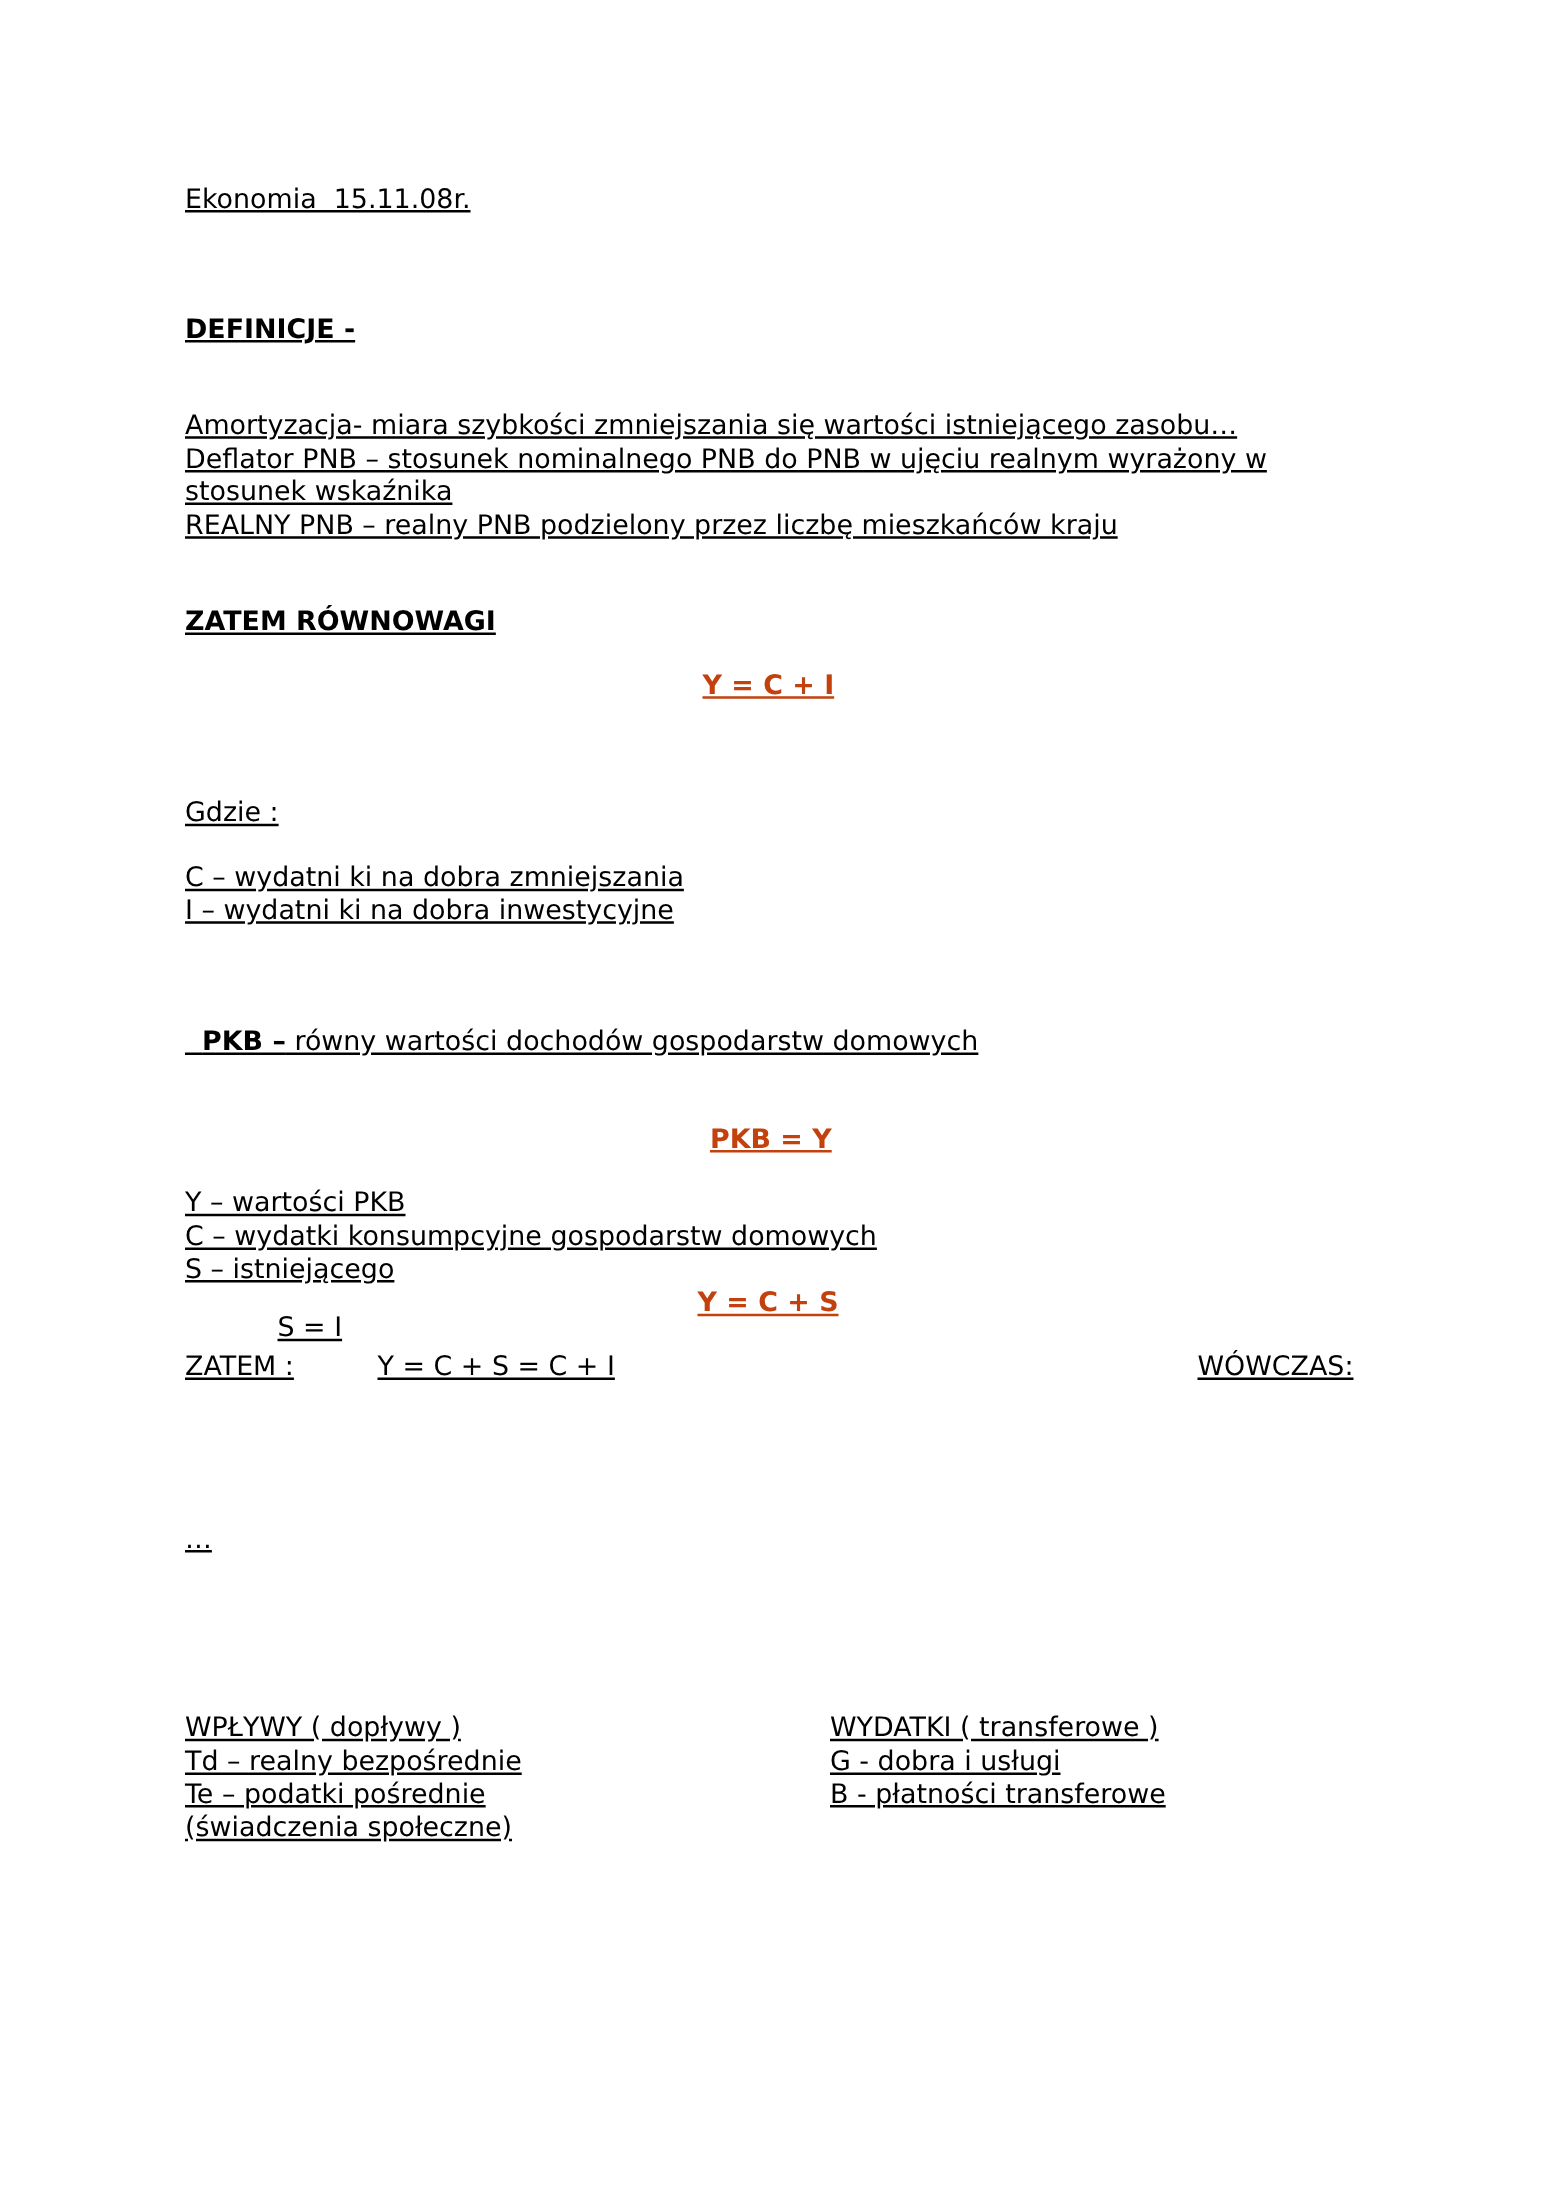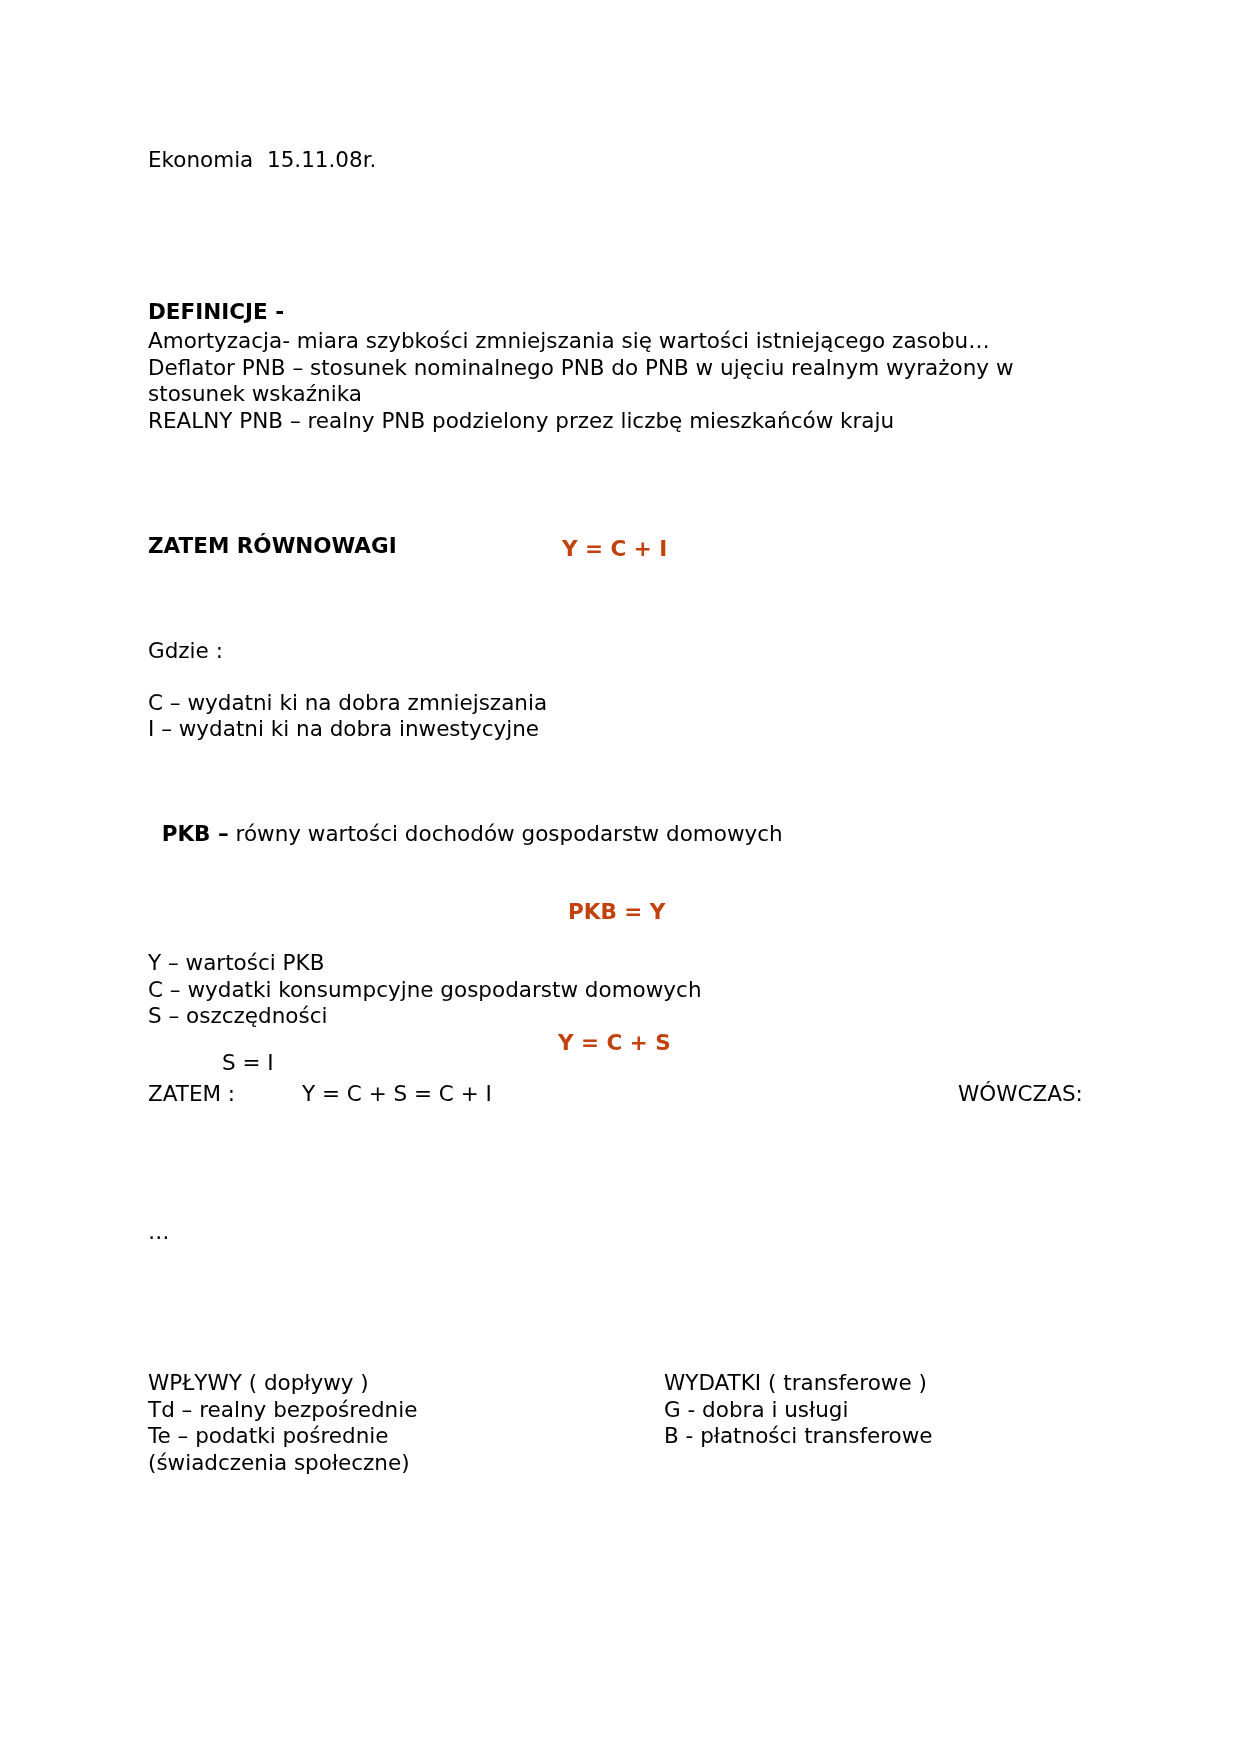--- a/index.html
+++ b/index.html
@@ -1,19 +1,19 @@
 <!DOCTYPE html>
 <html><head>
 <meta charset="utf-8">
 <style>
   html, body { margin: 0; padding: 0; background: #ffffff; }
   body { width: 1240px; height: 1754px; position: relative; overflow: hidden;
          font-family: "DejaVu Sans", sans-serif; color: #000; font-size: 21.5px; }
-  .l { position: absolute; left: 148px; white-space: pre; line-height: 26px; }
-  .b { font-weight: bold; margin-top: 48px; }
+  .l { position: absolute; left: 148px; white-space: pre; line-height: 26px; text-decoration: underline; }
+  .b { font-weight: bold; }
   .red { color: #c2410c; font-weight: bold; }
 </style>
 </head>
 <body>
 
 <div class="l" style="top:147px">Ekonomia  15.11.08r.</div>
 
 <div class="l b" style="top:251px">DEFINICJE -</div>
 
 <div class="l" style="top:328px">Amortyzacja- miara szybkości zmniejszania się wartości istniejącego zasobu…</div>
@@ -31,21 +31,21 @@
 <div class="l" style="top:716px">I – wydatni ki na dobra inwestycyjne</div>
 
 <div class="l" style="top:795px">
   <span class="b">PKB –</span><span> równy wartości dochodów gospodarstw domowych</span>
 </div>
 
 <div class="l red" style="top:899px;left:568px">PKB = Y</div>
 
 <div class="l" style="top:950px">Y – wartości PKB</div>
 <div class="l" style="top:977px">C – wydatki konsumpcyjne gospodarstw domowych</div>
-<div class="l" style="top:1003px">S – oszczędności</div>
+<div class="l" style="top:1003px">S – istniejącego</div>
 
 <div class="l red" style="top:1030px;left:558px">Y = C + S</div>
 
 <div class="l" style="top:1081px">ZATEM :</div>
 <div class="l" style="top:1081px;left:302px">Y = C + S = C + I</div>
 <div class="l" style="top:1081px;left:958px">WÓWCZAS:</div>
 <div class="l" style="top:1050px;left:222px">S = I</div>
 
 <div class="l" style="top:1219px">…</div>
 

